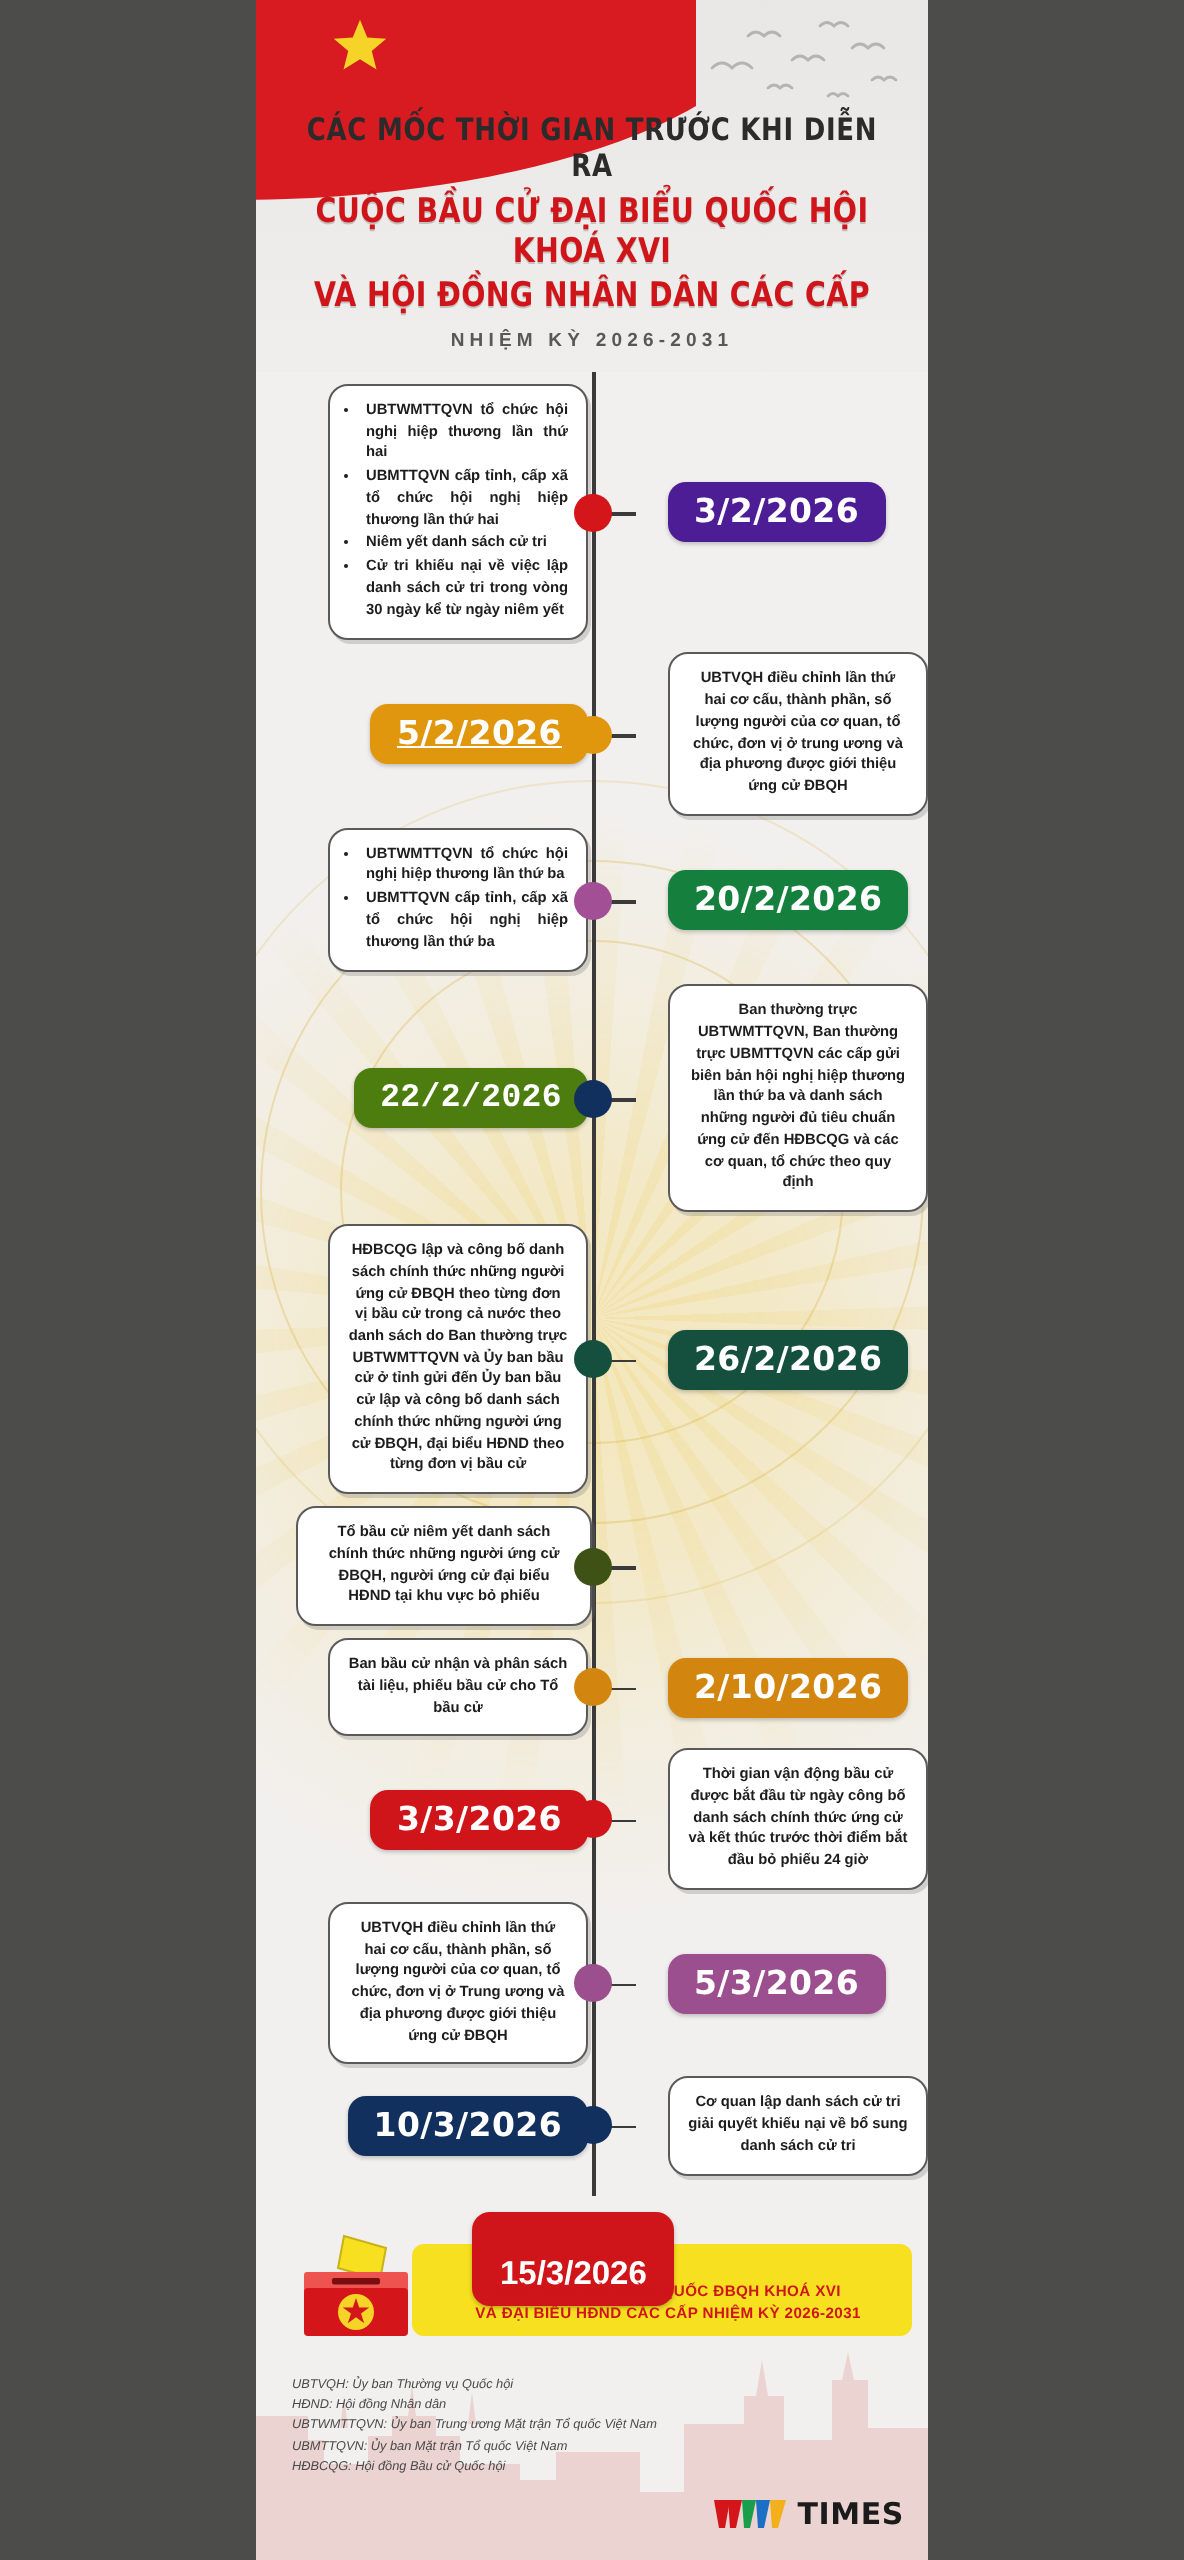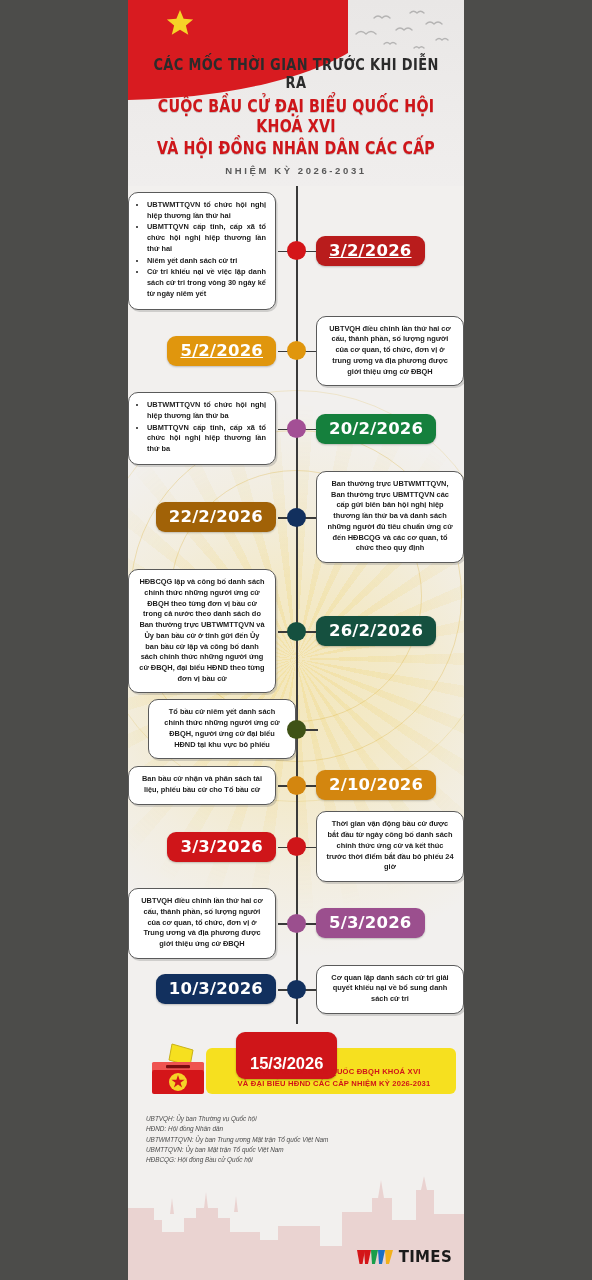--- a/index.html
+++ b/index.html
@@ -149,21 +149,21 @@
     align-items: center;
     min-height: 40px;
     margin-bottom: 6px;
   }
   .side {
     width: 168px;
     box-sizing: border-box;
     display: flex;
     align-items: center;
   }
-  .side.left  { justify-content: flex-end; padding-right: 20px; }
+  .side.left  { justify-content: flex-end; padding-right: 20px; margin-left: 36px; }
   .side.right { justify-content: flex-start; padding-left: 20px; }
 
   .dot {
     position: absolute;
     left: 168px;
     top: 50%;
     width: 19px; height: 19px;
     margin-left: -9.5px;
     margin-top: -9.5px;
     border-radius: 50%;
@@ -345,21 +345,21 @@
           <div class="card">
             <ul>
               <li>UBTWMTTQVN tổ chức hội nghị hiệp thương lần thứ hai</li>
               <li>UBMTTQVN cấp tỉnh, cấp xã tổ chức hội nghị hiệp thương lần thứ hai</li>
               <li>Niêm yết danh sách cử tri</li>
               <li>Cử tri khiếu nại về việc lập danh sách cử tri trong vòng 30 ngày kể từ ngày niêm yết</li>
             </ul>
           </div>
         </div>
         <div class="side right">
-          <div class="badge" style="background: #b91c1c; text-decoration: underline;">3/2/2026</div>
+          <div class="badge" style="background: #4c1d95;">3/2/2026</div>
         </div>
         <div class="dot" style="background: rgb(212, 21, 25);"></div>
       </div>
       <div class="row">
         <div class="connector l"></div>
         <div class="connector r"></div>
         <div class="side left">
           <div class="badge" style="background: rgb(224, 150, 13); text-decoration: underline;">5/2/2026</div>
         </div>
         <div class="side right">
@@ -380,21 +380,21 @@
         </div>
         <div class="side right">
           <div class="badge" style="background: #15803d;">20/2/2026</div>
         </div>
         <div class="dot" style="background: rgb(163, 79, 149);"></div>
       </div>
       <div class="row">
         <div class="connector l"></div>
         <div class="connector r"></div>
         <div class="side left">
-          <div class="badge" style="background: #a16207;">22/2/2026</div>
+          <div class="badge" style="background: #4d7c0f; font-family: Liberation Mono, monospace;">22/2/2026</div>
         </div>
         <div class="side right">
           <div class="card center">Ban thường trực UBTWMTTQVN, Ban thường trực UBMTTQVN các cấp gửi biên bản hội nghị hiệp thương lần thứ ba và danh sách những người đủ tiêu chuẩn ứng cử đến HĐBCQG và các cơ quan, tổ chức theo quy định</div>
         </div>
         <div class="dot" style="background: rgb(18, 48, 94);"></div>
       </div>
       <div class="row">
         <div class="connector l"></div>
         <div class="connector r"></div>
         <div class="side left">

